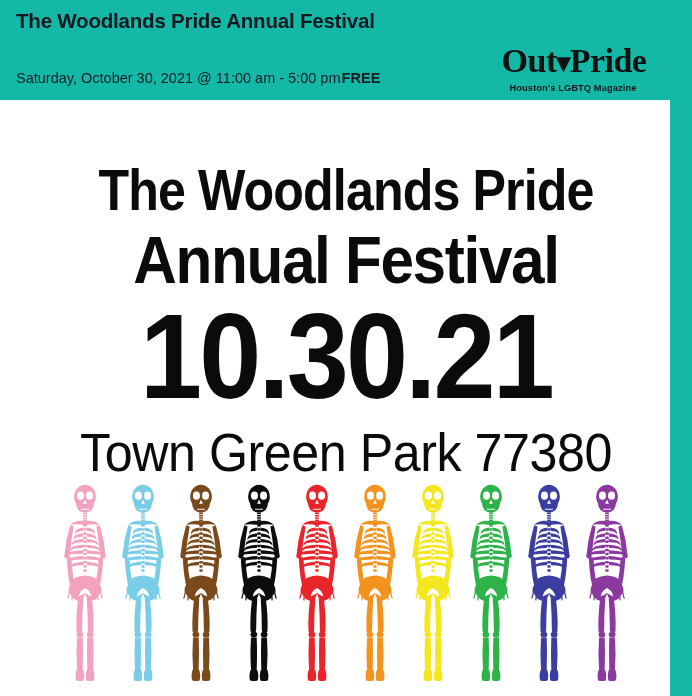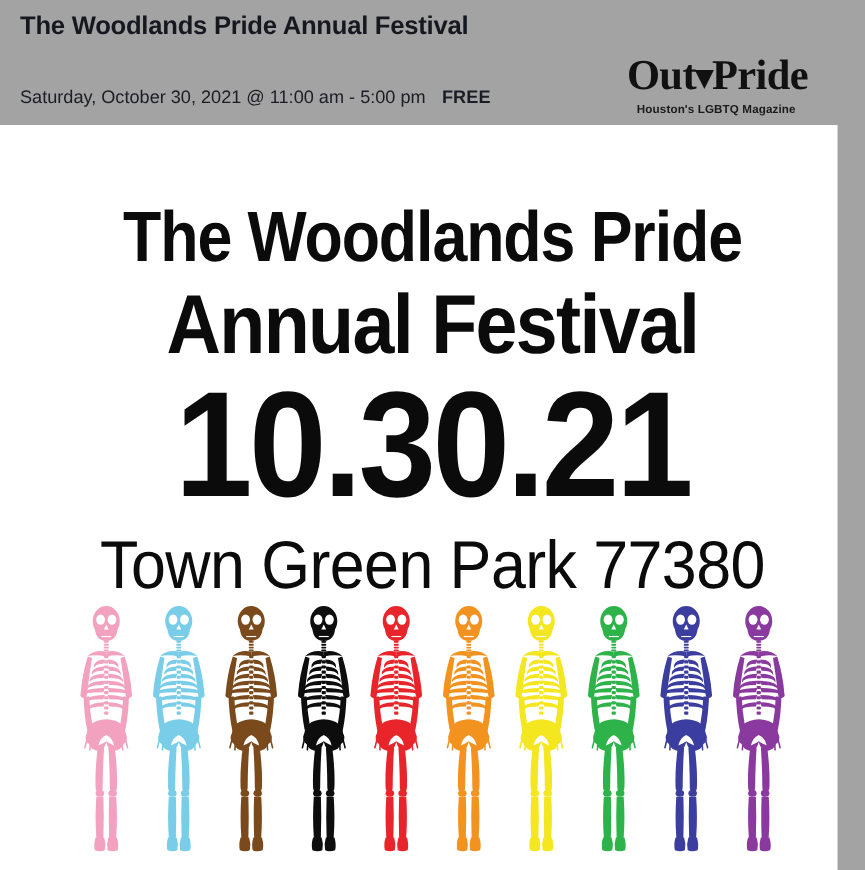--- a/index.html
+++ b/index.html
@@ -11,21 +11,21 @@
     width: 692px;
     height: 696px;
     overflow: hidden;
     font-family: "Liberation Sans", sans-serif;
     color: #15161c;
   }
   .page {
     position: relative;
     width: 692px;
     height: 696px;
-    background: #a3a3a3;
+    background: #14b8a6;
   }
 
   
   .header {
     position: absolute;
     left: 0; top: 0;
     width: 692px;
     height: 100px;
   }
   .event-title {
@@ -42,21 +42,21 @@
     position: absolute;
     left: 16px;
     top: 70px;
     font-size: 14.5px;
     font-weight: normal;
     color: #1c1d24;
     white-space: nowrap;
   }
   .event-meta .price {
     font-weight: bold;
-    margin-left: 13px;
+    margin-left: 1px;
     letter-spacing: 0.1px;
   }
 
   
   .logo-block {
     position: absolute;
     right: 30px;
     top: 44px;
     width: 176px;
     text-align: center;

